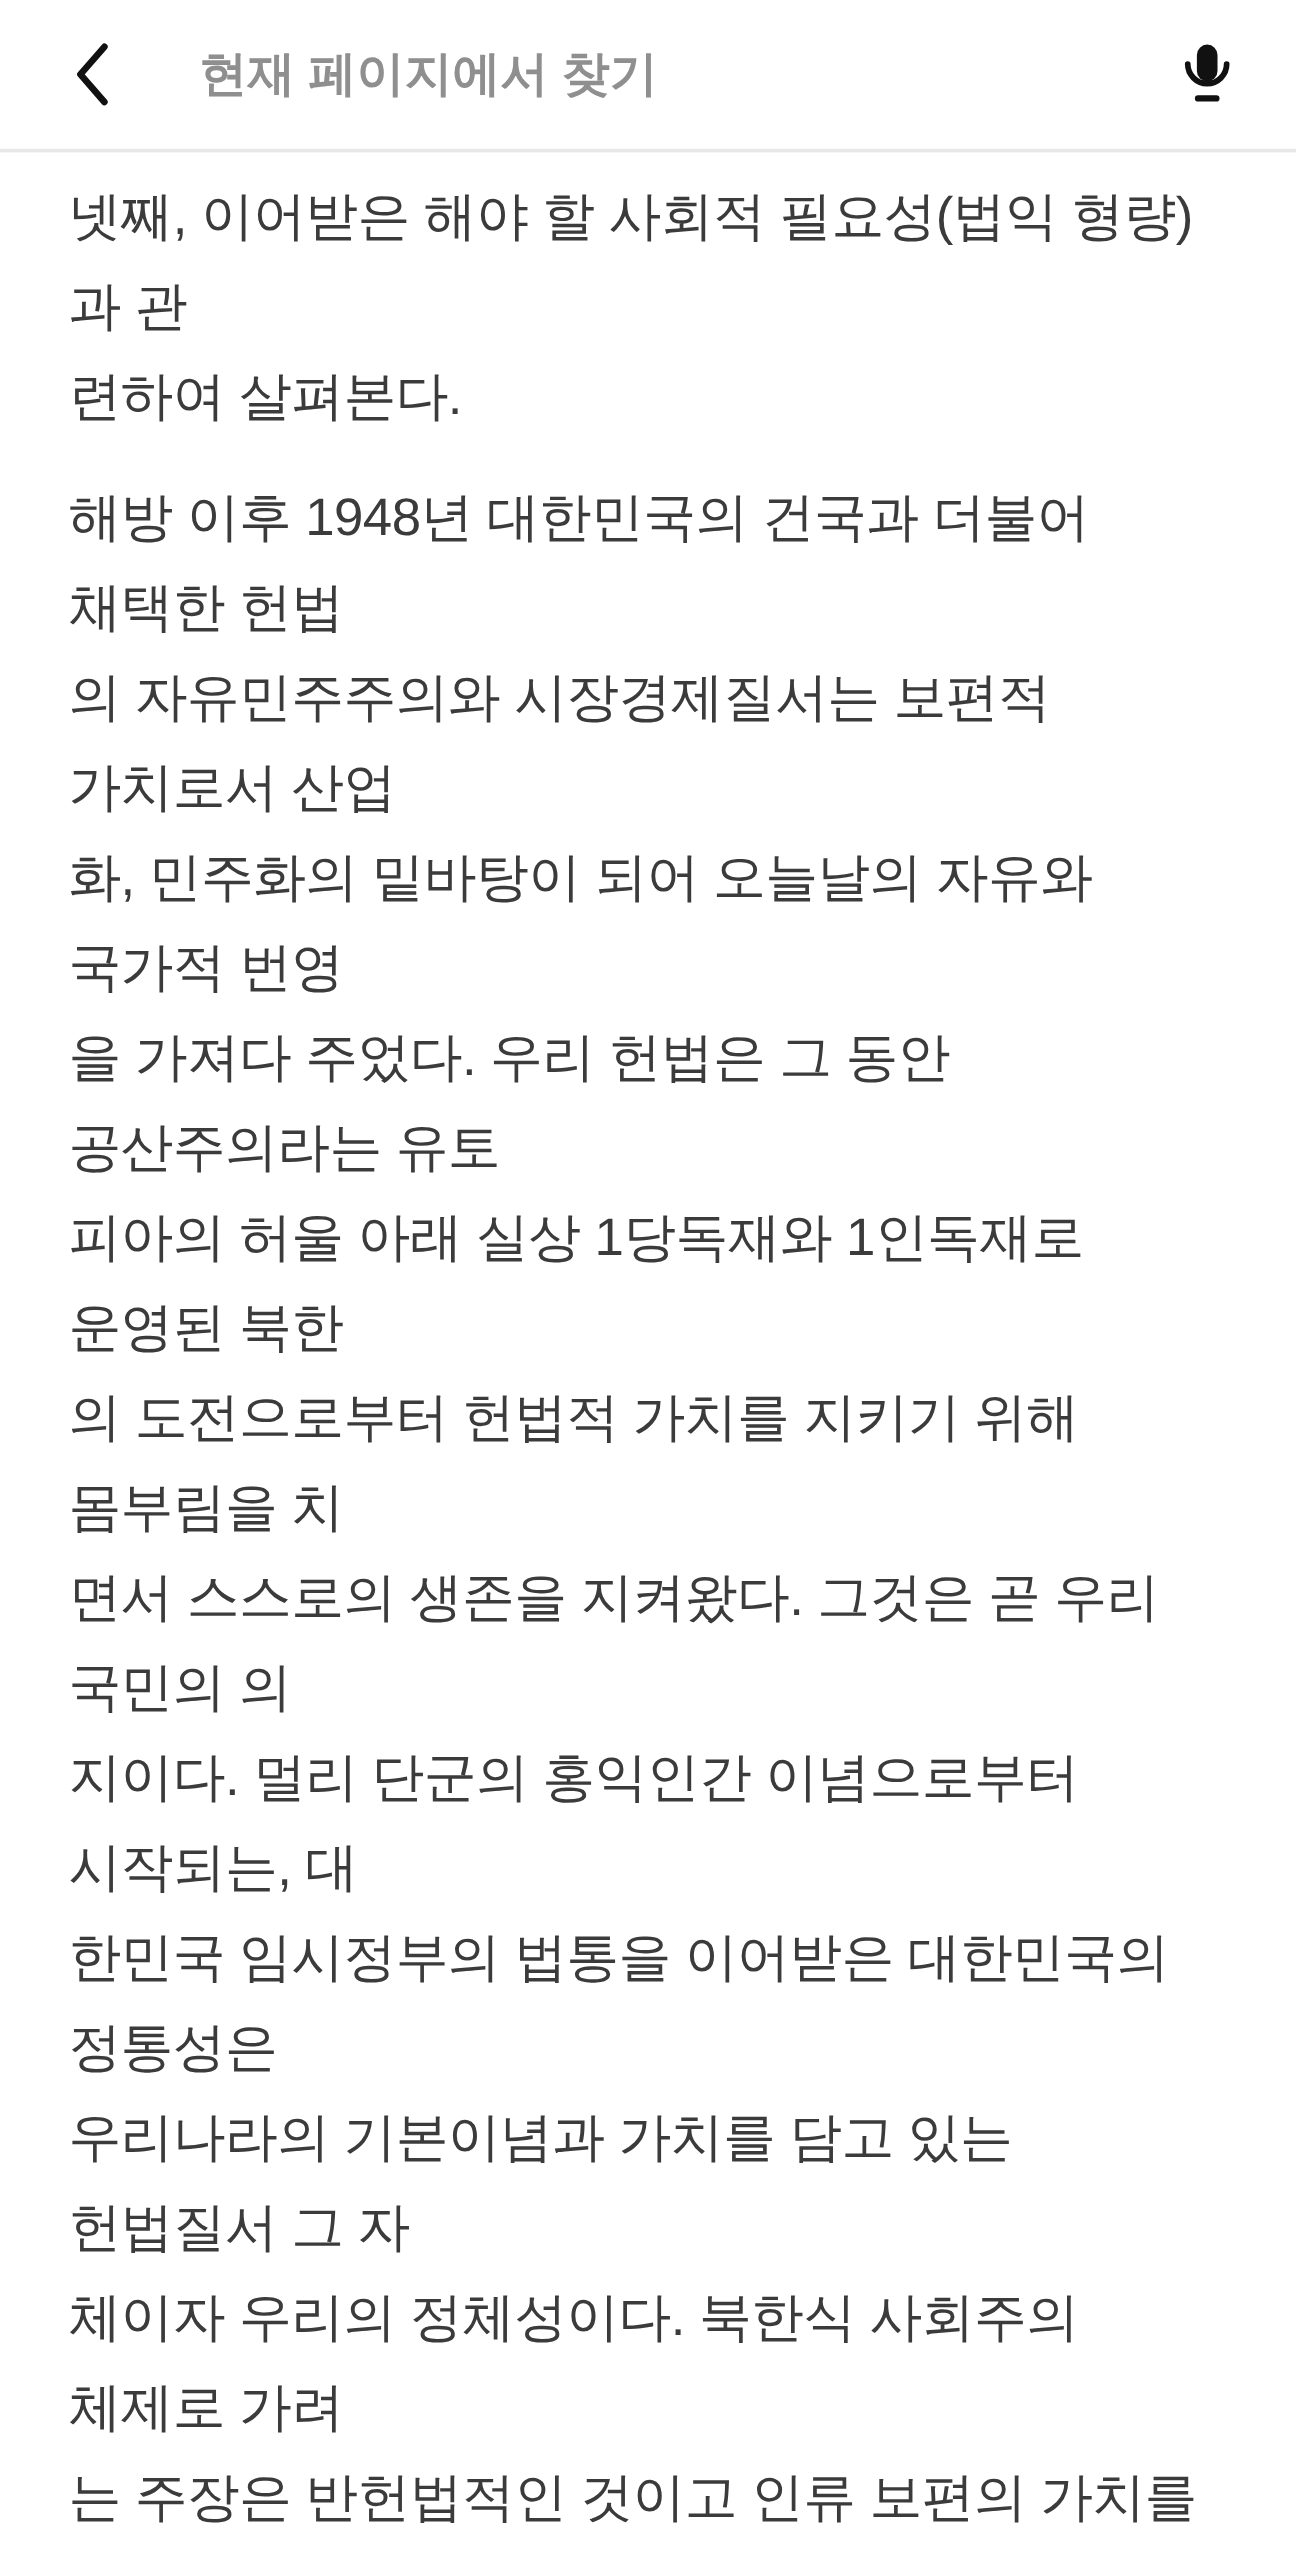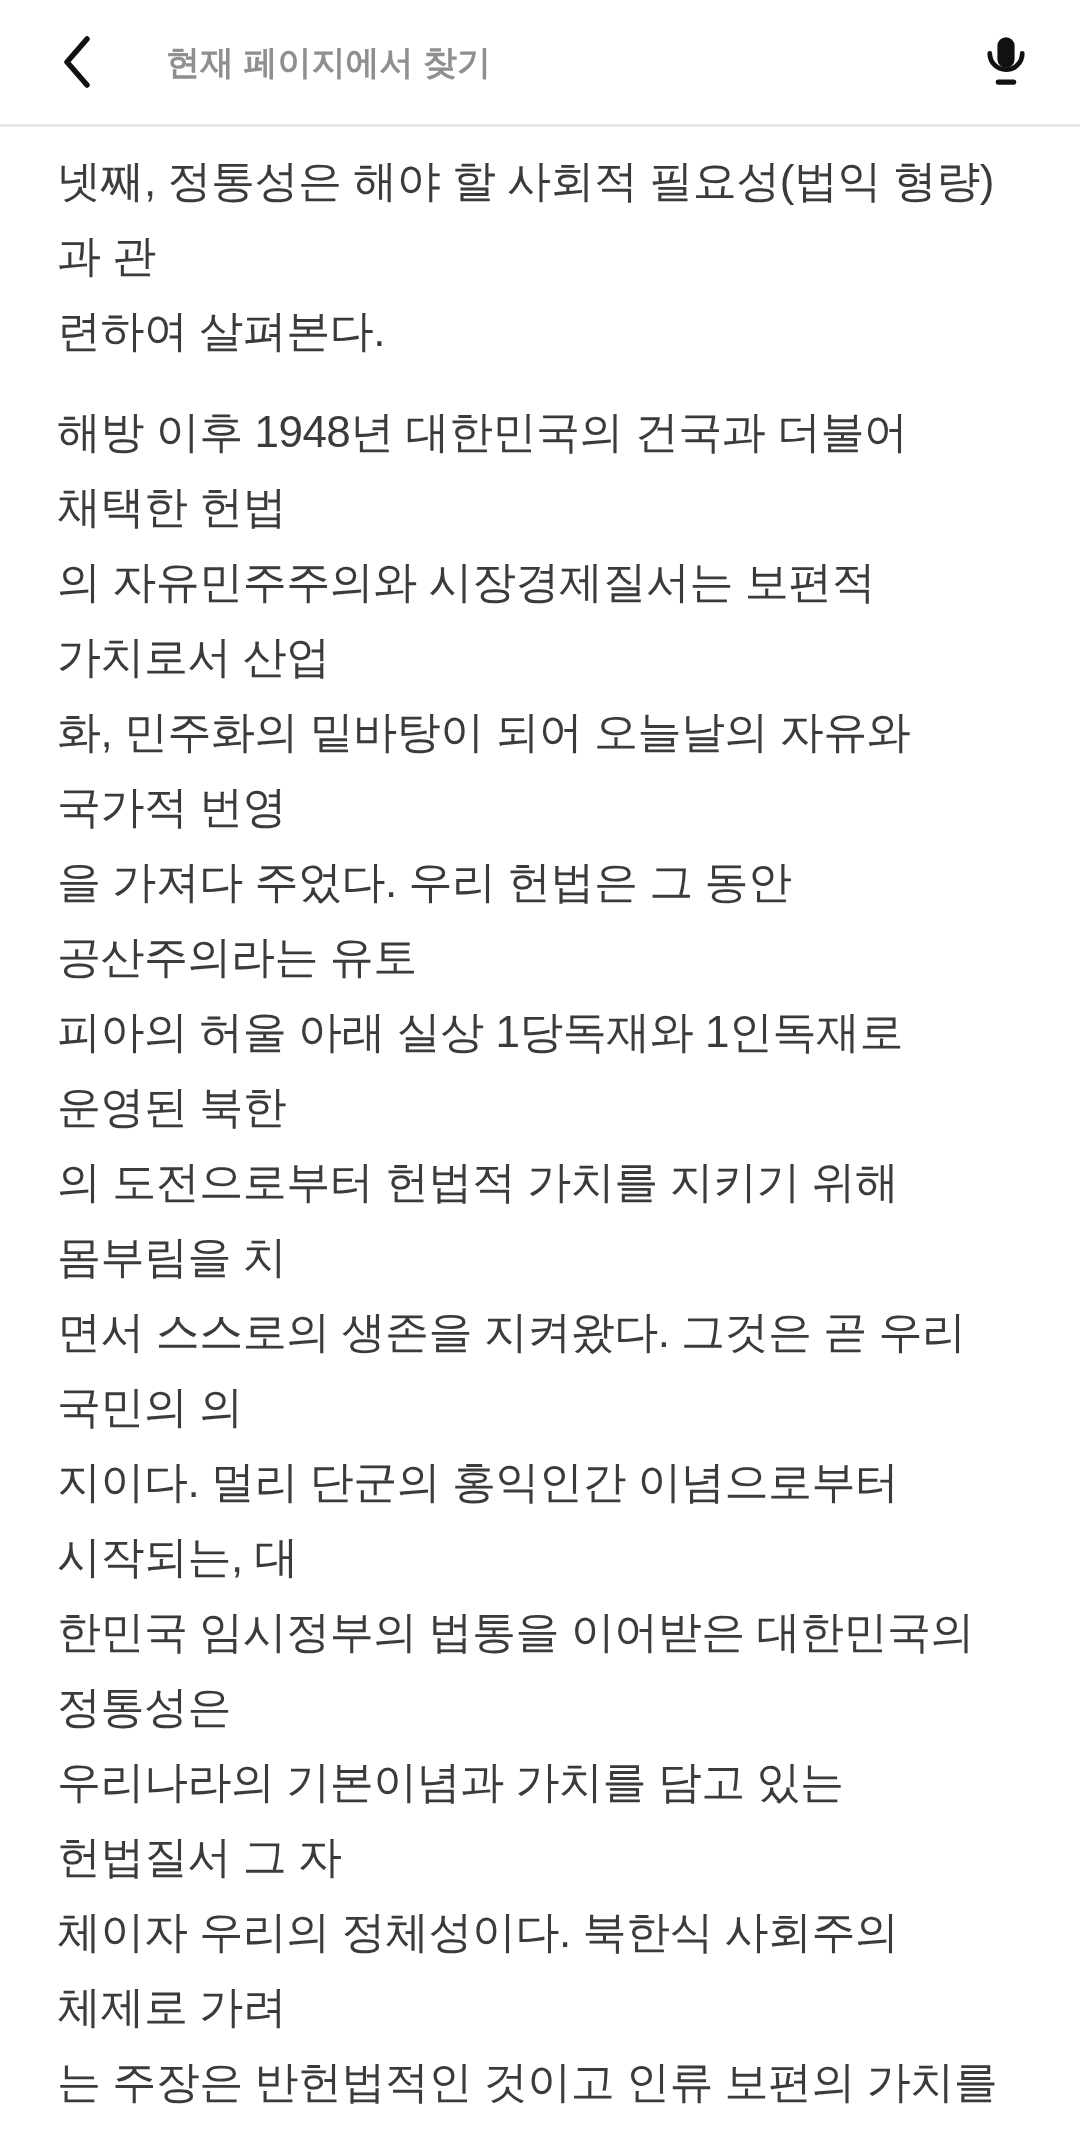--- a/index.html
+++ b/index.html
@@ -40,21 +40,21 @@
     cursor: pointer;
   }
   .find-input {
     flex: 1;
     border: none;
     outline: none;
     background: transparent;
     margin-left: 62px;
     margin-right: 20px;
     font-family: "Liberation Sans", sans-serif;
-    font-size: 34px;
+    font-size: 40px;
     font-weight: 700;
     color: #333333;
     min-width: 0;
   }
   .find-input::placeholder {
     color: #8f8f8f;
     opacity: 1;
     font-weight: 700;
   }
   .mic-btn {
@@ -105,21 +105,21 @@
       <svg width="42" height="54" viewBox="0 0 44 56" fill="none">
         <rect x="13" y="2" width="18" height="32" rx="9" fill="#111111"></rect>
         <path d="M5 19 a17 17 0 0 0 34 0" stroke="#111111" stroke-width="5" stroke-linecap="round" fill="none"></path>
         <path d="M14 49 h16" stroke="#111111" stroke-width="5.5" stroke-linecap="round"></path>
       </svg>
     </span>
   </button>
 </header>
 
 <main class="page-content">
-    <p class="para">넷째, 정통성은 해야 할 사회적 필요성(법익 형량)과 관
+    <p class="para">넷째, 이어받은 해야 할 사회적 필요성(법익 형량)과 관
 련하여 살펴본다.</p>
     <p class="para">해방 이후 1948년 대한민국의 건국과 더불어 채택한 헌법
 의 자유민주주의와 시장경제질서는 보편적 가치로서 산업
 화, 민주화의 밑바탕이 되어 오늘날의 자유와 국가적 번영
 을 가져다 주었다. 우리 헌법은 그 동안 공산주의라는 유토
 피아의 허울 아래 실상 1당독재와 1인독재로 운영된 북한
 의 도전으로부터 헌법적 가치를 지키기 위해 몸부림을 치
 면서 스스로의 생존을 지켜왔다. 그것은 곧 우리 국민의 의
 지이다. 멀리 단군의 홍익인간 이념으로부터 시작되는, 대
 한민국 임시정부의 법통을 이어받은 대한민국의 정통성은

